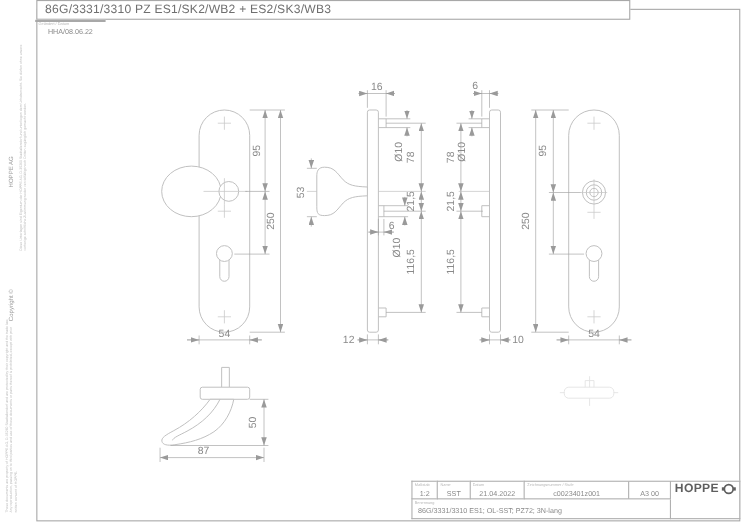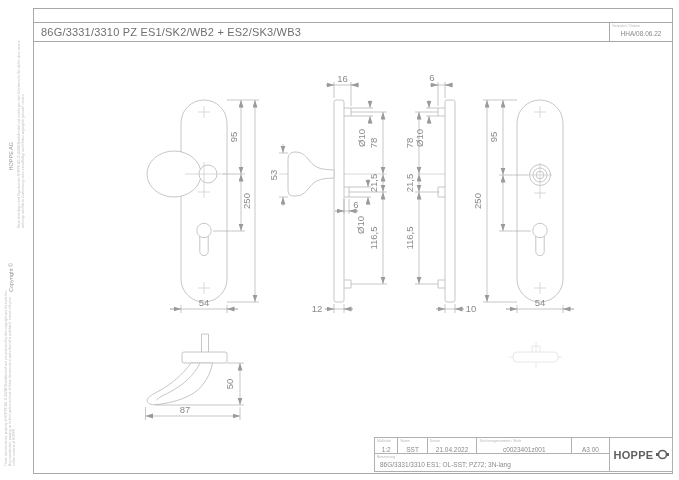--- a/index.html
+++ b/index.html
@@ -1,42 +1,42 @@
 <!DOCTYPE html>
 <html><head>
 <meta charset="utf-8">
 <style>
   html,body{margin:0;padding:0;background:#fff;}
   #sheet{position:relative;width:679px;height:480px;background:#ffffff;overflow:hidden;
          font-family:"Liberation Sans",sans-serif;}
   
   #frame{position:absolute;left:33px;top:8px;width:638px;height:464px;border:1px solid #a8a8a8;}
   
-  #header{position:absolute;left:33px;top:22px;width:640px;height:20px;display:flex;}
+  #header{position:absolute;left:33px;top:0;width:540px;height:20px;display:flex;flex-direction:column;}
   #header .titlecell{flex:1;border:1px solid #a8a8a8;display:flex;align-items:center;
         padding-left:7px;font-size:11px;color:#6f6f6f;letter-spacing:.2px;background:#fff;}
   #header .revcell{width:62px;border:1px solid #a8a8a8;border-left:1px solid #a8a8a8;
         margin-left:-1px;position:relative;background:#fff;}
   .minilabel{position:absolute;left:2px;top:1px;font-size:3.5px;color:#b8b8b8;white-space:nowrap;}
   #header .revval{position:absolute;left:0;right:0;top:7px;text-align:center;font-size:6.5px;color:#8a8a8a;}
   
   .vtext{position:absolute;transform-origin:0 0;transform:rotate(-90deg);color:#b9b9b9;
          font-size:3.2px;line-height:4px;}
   #copyline{position:absolute;transform-origin:0 0;transform:rotate(-90deg);
          font-size:5.5px;color:#9a9a9a;display:flex;justify-content:space-between;}
   
   #tblock{position:absolute;left:374px;top:437px;width:299px;height:35px;display:flex;background:#fff;}
   #tblock .grid{width:236px;display:flex;flex-direction:column;}
   #tblock .r1{height:18px;display:flex;}
   #tblock .r2{height:17px;border:1px solid #b0b0b0;border-top:none;position:relative;}
   #tblock .cell{border:1px solid #b0b0b0;border-right:none;position:relative;}
   #tblock .cell:last-child{border-right:1px solid #b0b0b0;}
   #tblock .val{position:absolute;left:0;right:0;top:8px;text-align:center;font-size:6.5px;color:#8a8a8a;white-space:nowrap;}
   #tblock .r2 .val2{position:absolute;left:5px;top:7px;font-size:6.5px;color:#8a8a8a;white-space:nowrap;}
-  #logobox{width:63px;border:1px solid #b0b0b0;border-left:none;display:flex;align-items:center;justify-content:center;gap:2px;}
+  #logobox{width:63px;border:1px solid #b0b0b0;border-left:none;display:flex;justify-content:center;gap:2px;}
   #logobox .brand{font-size:11px;font-weight:bold;color:#5f5f5f;letter-spacing:.3px;}
   svg text{font-family:"Liberation Sans",sans-serif;font-size:9.5px;fill:#8a8a8a;}
   .part{stroke:#bfbfbf;stroke-width:0.9;fill:#ffffff;}
   .pline{stroke:#bfbfbf;stroke-width:0.9;fill:none;}
   .cl{stroke:#c9c9c9;stroke-width:0.7;fill:none;}
   .dim{stroke:#a2a2a2;stroke-width:0.6;fill:none;}
   .faint{stroke:#e2e2e2;stroke-width:0.8;fill:none;}
 </style>
 </head>
 <body>

